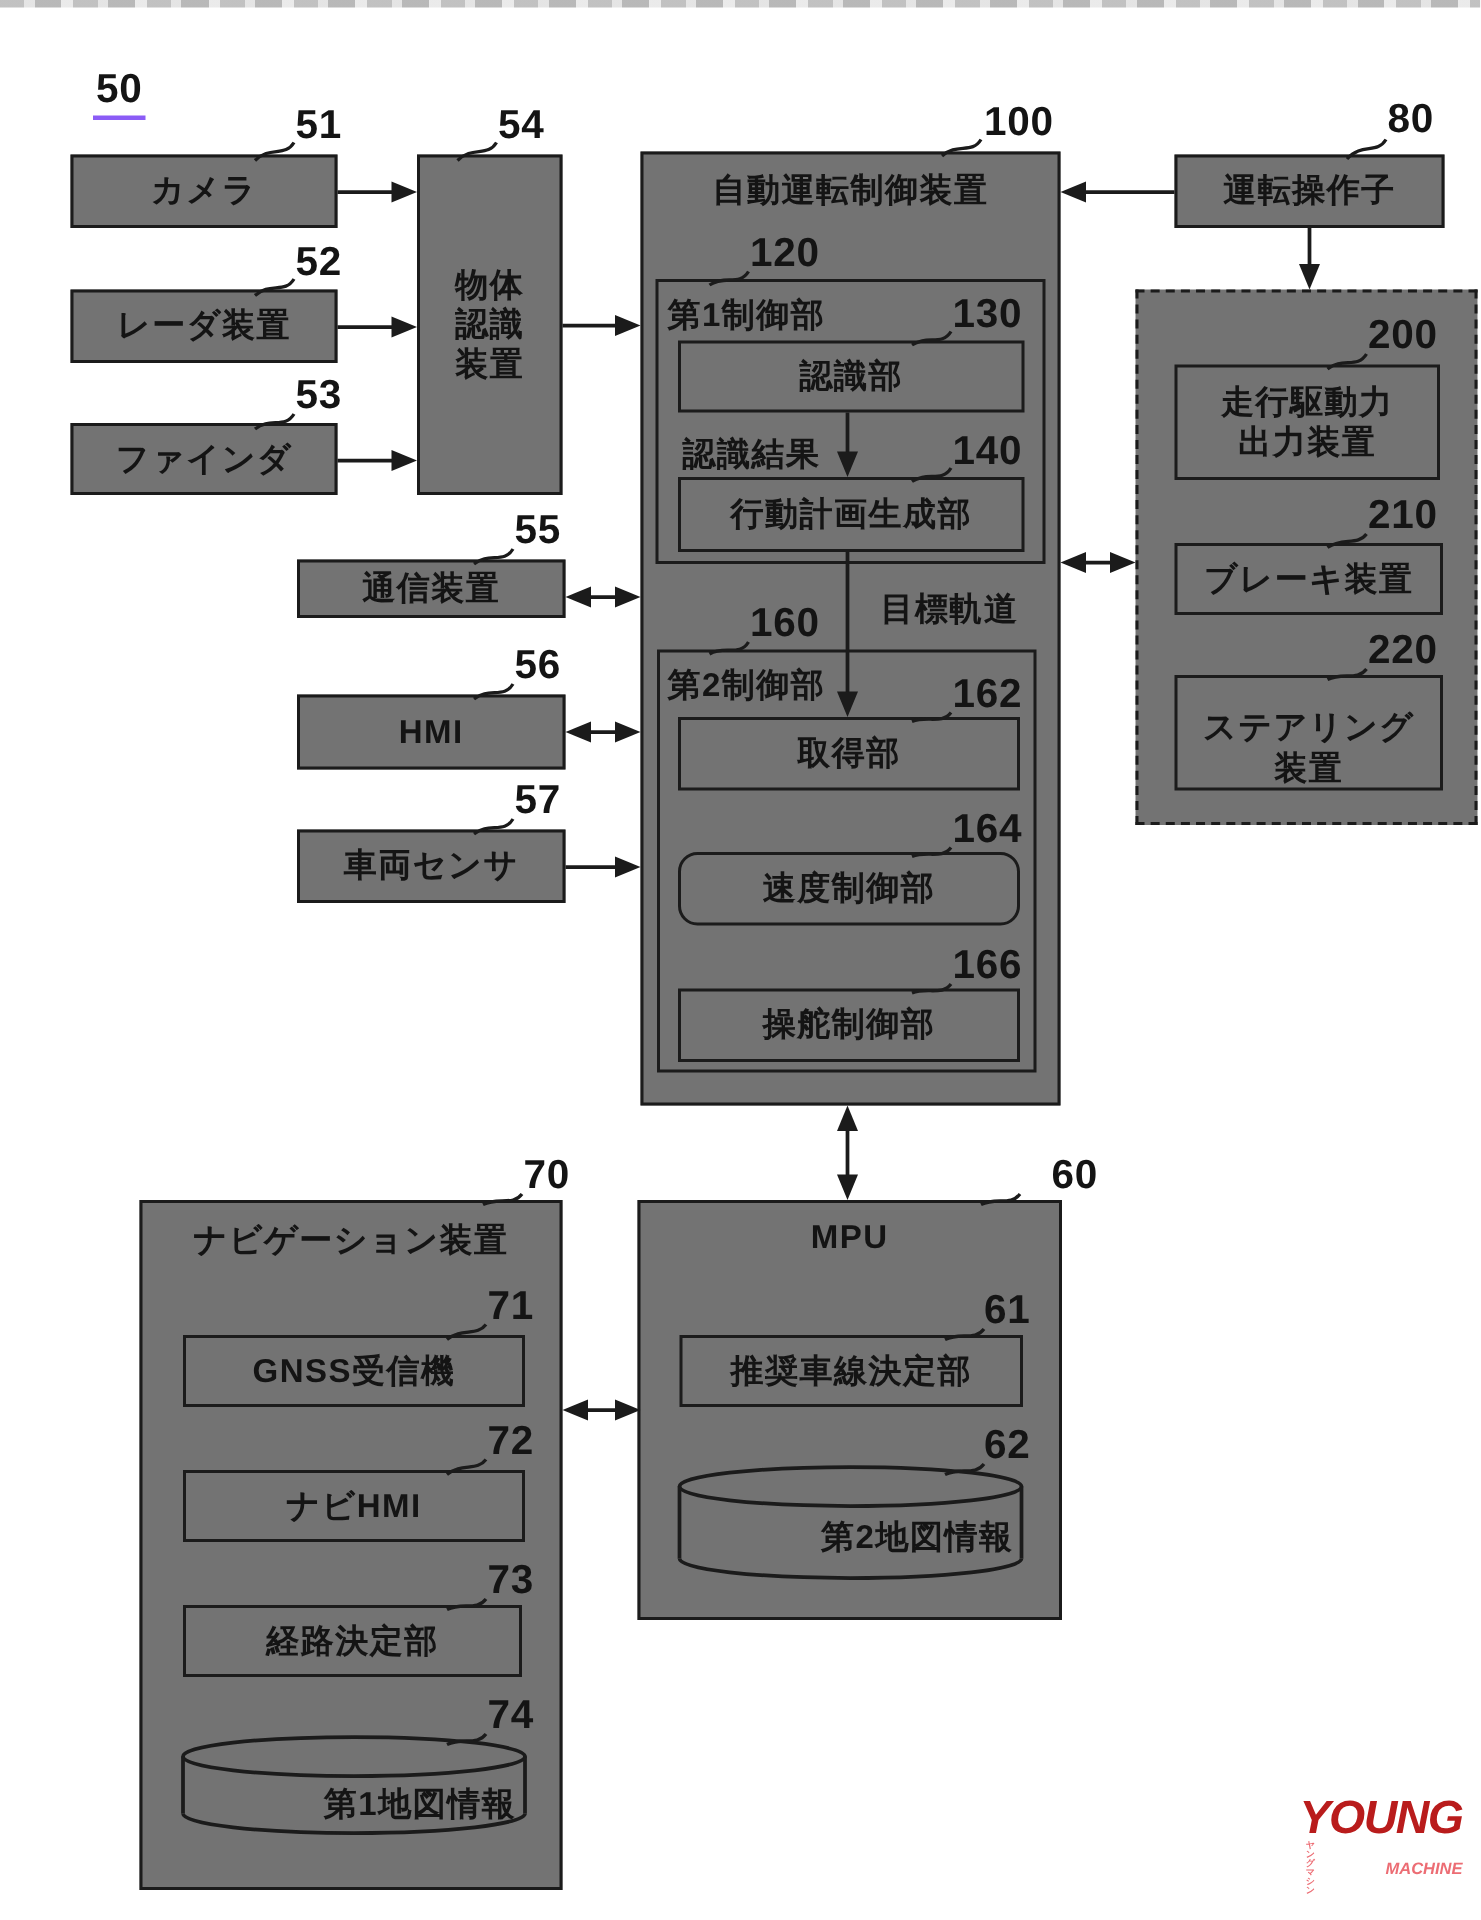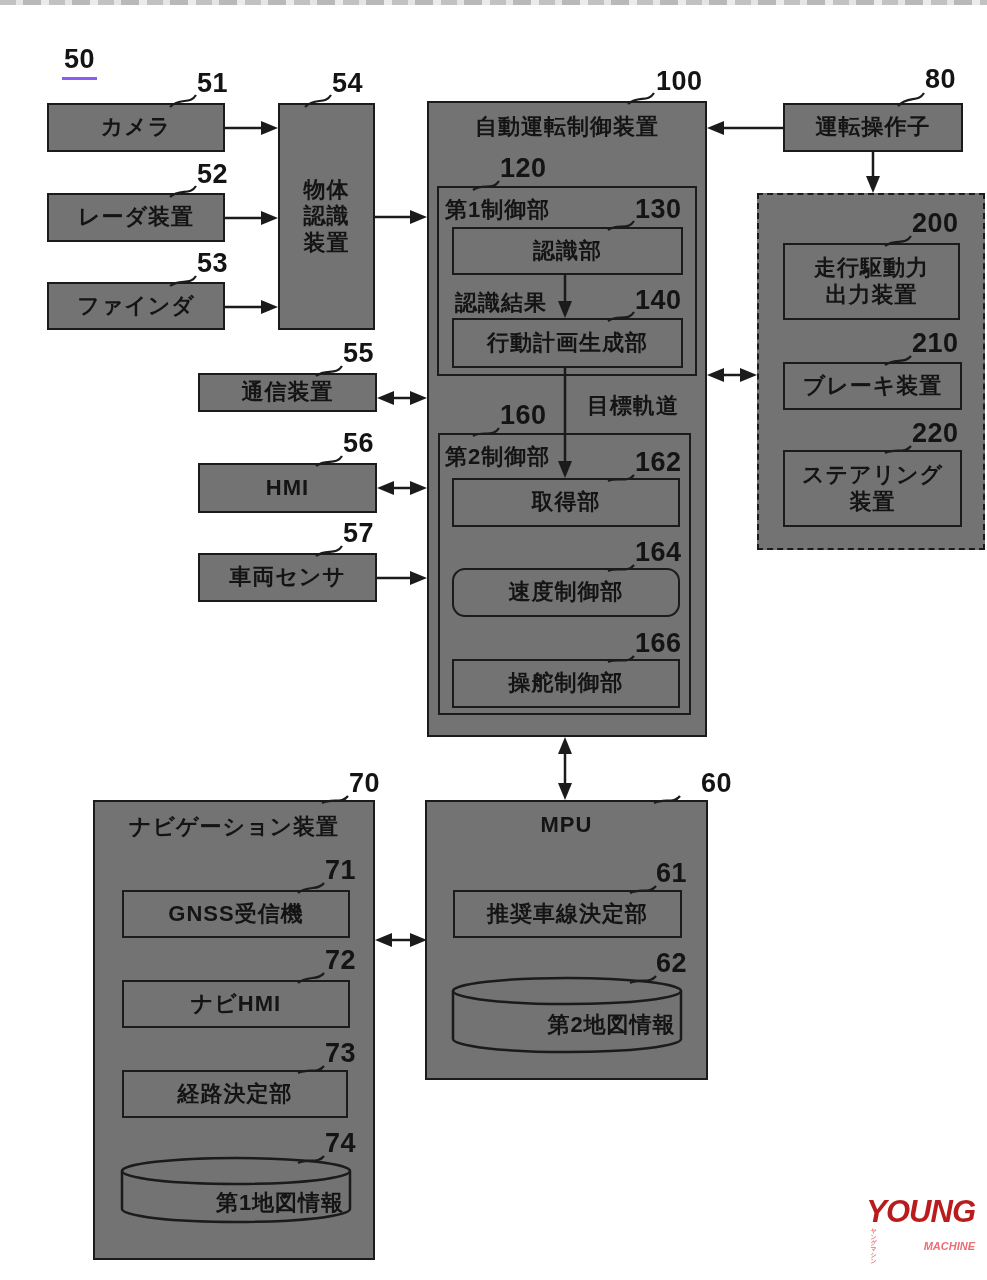--- a/index.html
+++ b/index.html
@@ -101,21 +101,21 @@
   <div class="box dashed" style="left:757px;top:193px;width:228px;height:357px;"></div>
   <div class="box leaf" style="left:783px;top:243px;width:177px;height:77px;">
     <span class="lbl">
       <span>走行駆動力</span><br>
       <span>出力装置</span>
     </span>
   </div>
   <div class="box leaf" style="left:783px;top:362px;width:179px;height:48px;">
     <span class="lbl">ブレーキ装置</span>
   </div>
-  <div class="box leaf" style="left:783px;top:450px;width:179px;height:77px;">
+  <div class="box leaf" style="left:783px;top:450px;width:179px;height:77px;align-items:flex-end;">
     <span class="lbl">
       <span>ステアリング</span><br>
       <span>装置</span>
     </span>
   </div>
 
   <div class="box" style="left:93px;top:800px;width:282px;height:460px;"></div>
   <div class="title-c" style="left:93px;top:812px;width:282px;">ナビゲーション装置</div>
   <div class="box leaf" style="left:122px;top:890px;width:228px;height:48px;">
     <span class="lbl">GNSS受信機</span>

